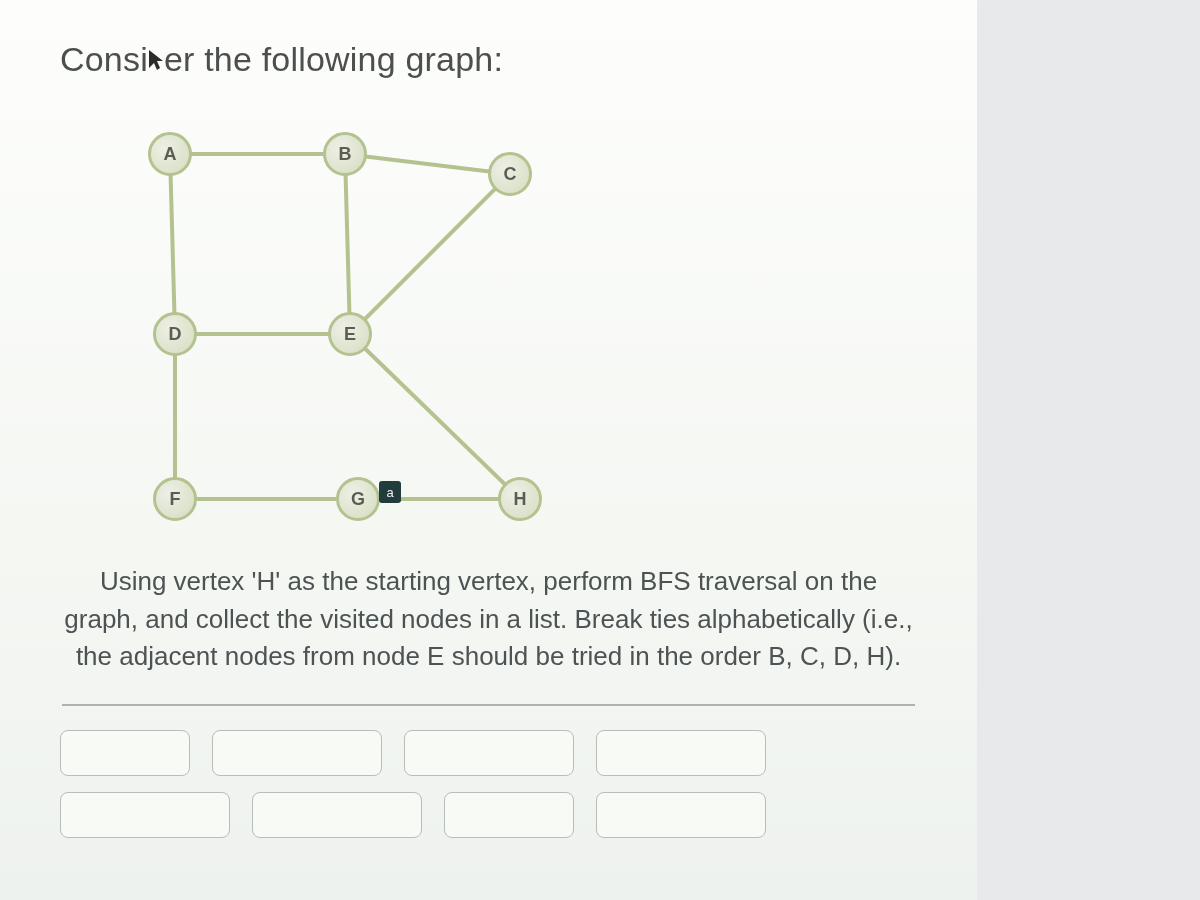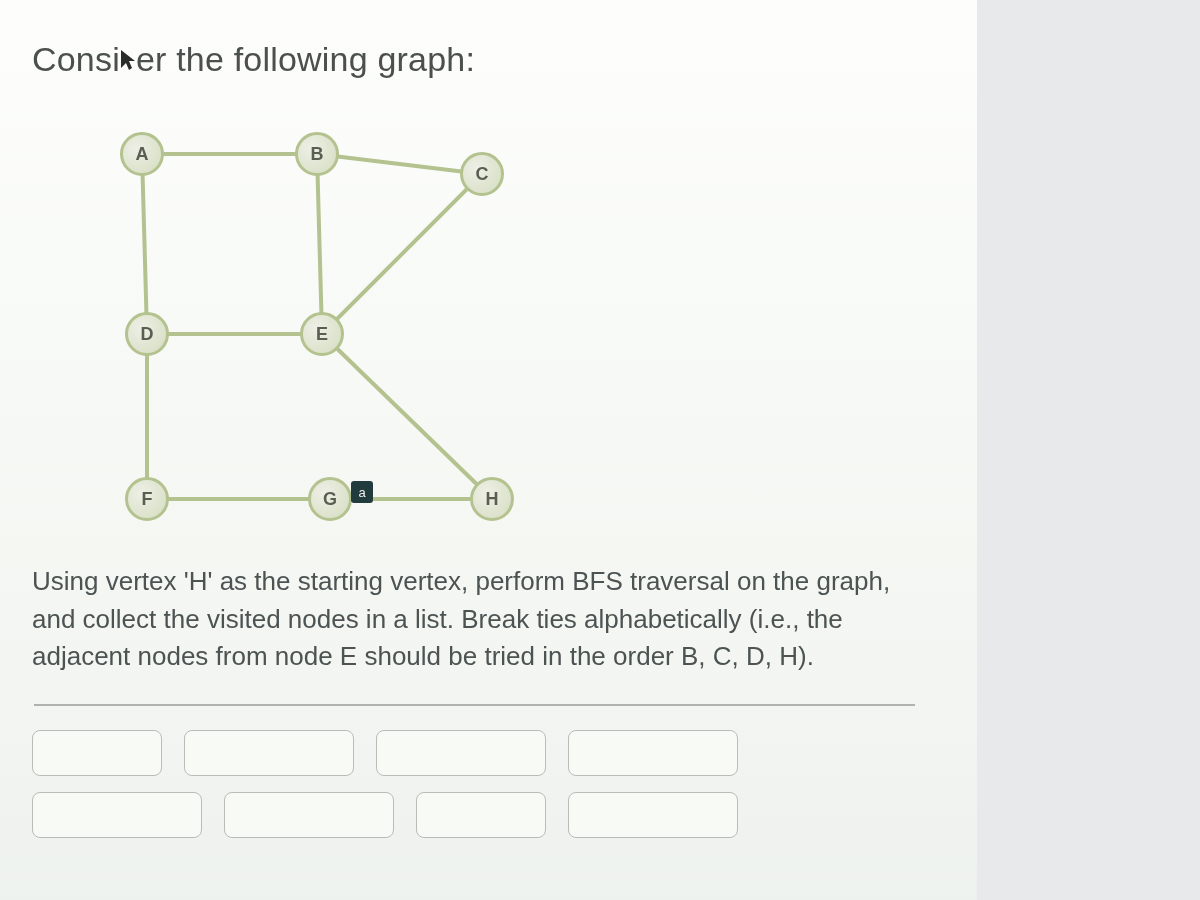--- a/index.html
+++ b/index.html
@@ -7,21 +7,21 @@
     padding: 0;
     width: 1200px;
     height: 900px;
     background: #e8e9ea;
     font-family: -apple-system, BlinkMacSystemFont, "Segoe UI", Arial, sans-serif;
   }
   .page {
     width: 977px;
     height: 900px;
     background: linear-gradient(180deg, #fdfefc 0%, #f5f7f3 60%, #eef2ee 100%);
-    padding: 40px 60px 30px 32px;
+    padding: 40px 60px 30px 60px;
     box-sizing: border-box;
     position: relative;
     color: #3c4040;
   }
   .title {
     font-size: 34px;
     font-weight: 400;
     color: #4b4f4e;
     margin-bottom: 30px;
     letter-spacing: 0.2px;
@@ -75,20 +75,21 @@
     justify-content: center;
     border-radius: 3px;
     transform: translate(-50%, -50%);
   }
   .prompt {
     font-size: 26px;
     line-height: 1.45;
     color: #4c5353;
     max-width: 1060px;
     margin-top: 24px;
+    text-align: center;
   }
   .hr {
     border: none;
     border-top: 2px solid #aeb3ad;
     margin: 28px 2px 24px 2px;
   }
   .answers {
     display: flex;
     flex-wrap: wrap;
     gap: 16px 22px;

